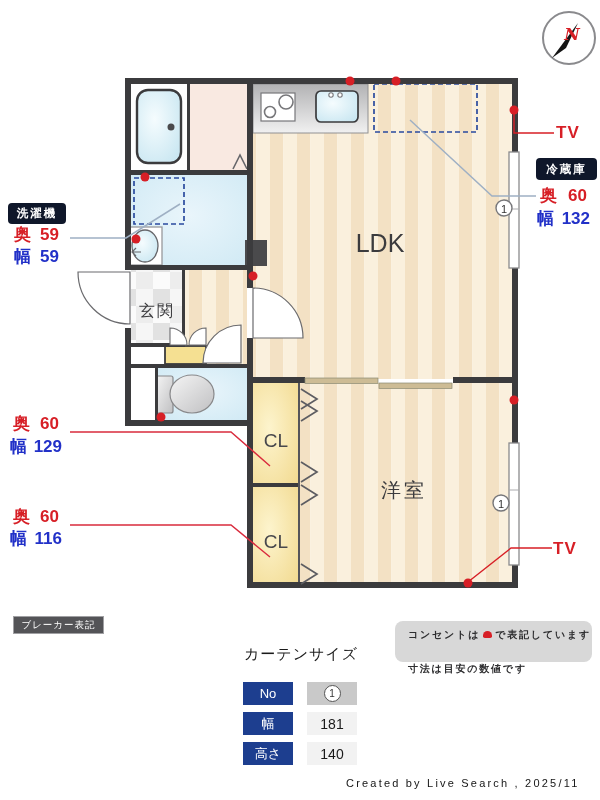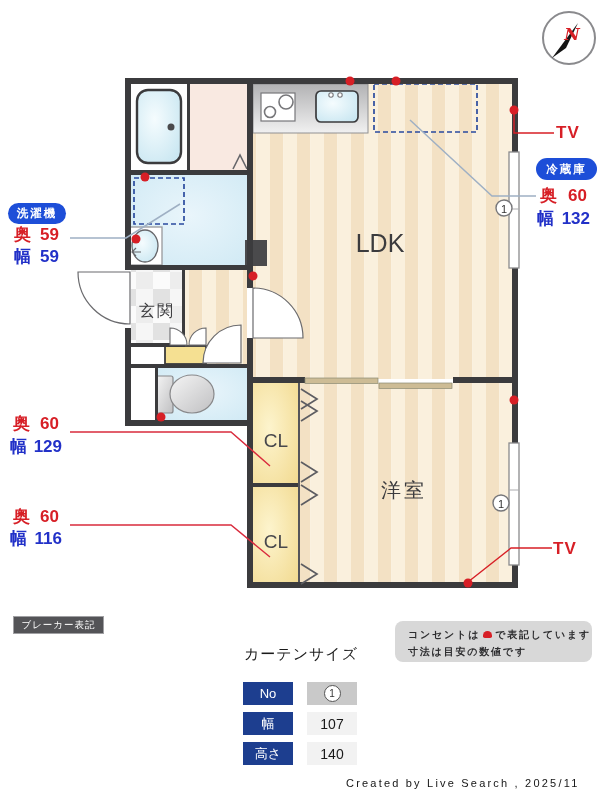--- a/index.html
+++ b/index.html
@@ -1,20 +1,20 @@
 <!DOCTYPE html>
 <html><head>
 <meta charset="utf-8">
 <style>
   html,body{margin:0;padding:0;background:#fff;}
   #canvas{position:relative;width:600px;height:800px;background:#fff;overflow:hidden;
           font-family:"Liberation Sans",sans-serif;}
   #plan-svg{position:absolute;left:0;top:0;}
   .room-label{position:absolute;text-align:center;color:#3b3b3e;}
-  .tag{position:absolute;background:#1d4ed8;color:#fff;border-radius:11px;
+  .tag{position:absolute;background:#0f172a;color:#fff;border-radius:4px;
        font-size:11.5px;font-weight:bold;letter-spacing:2px;
        display:flex;align-items:center;justify-content:center;}
   .dim{position:absolute;display:flex;justify-content:space-between;
        font-weight:bold;font-size:17px;line-height:20px;}
   .dim.red{color:#d71f26;}
   .dim.blue{color:#2231c8;}
   .tv{position:absolute;color:#d71f26;font-weight:bold;font-size:17px;letter-spacing:1px;}
   
   .breaker{position:absolute;left:13px;top:616px;width:89px;border:1px solid #a0a0a3;background:#fdba74;}
   .breaker-head{height:16px;background:#545457;color:#fff;font-size:9.5px;letter-spacing:1px;
@@ -236,28 +236,28 @@
 <div class="curtain-title">カーテンサイズ</div>
 <div class="ctable">
   <div class="crow">
     <div class="chead">No</div>
     <div class="cval grey">
       <span class="circ">1</span>
     </div>
   </div>
   <div class="crow">
     <div class="chead">幅</div>
-    <div class="cval">107</div>
+    <div class="cval">181</div>
   </div>
   <div class="crow">
     <div class="chead">高さ</div>
     <div class="cval">140</div>
   </div>
 </div>
 
 <div class="note">
   <div><span>コンセントは</span><span class="dome"></span><span>で表記しています</span></div>
-  <div style="margin-top:3px;">寸法は目安の数値です</div>
+  <div style="margin-top:20px;">寸法は目安の数値です</div>
 </div>
 
 <div class="credit">Created by Live Search , 2025/11</div>
 
 </div>
 
 </body></html>

